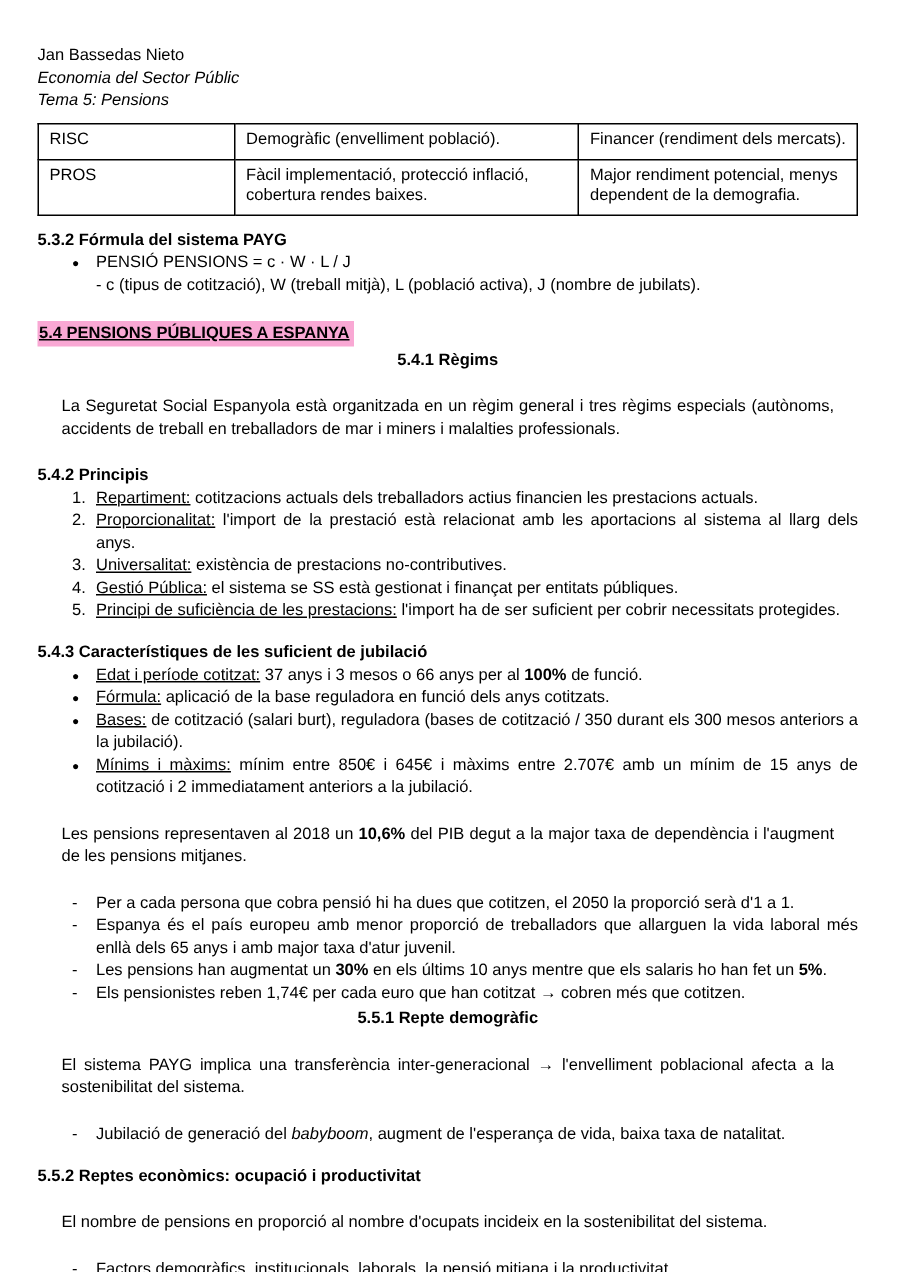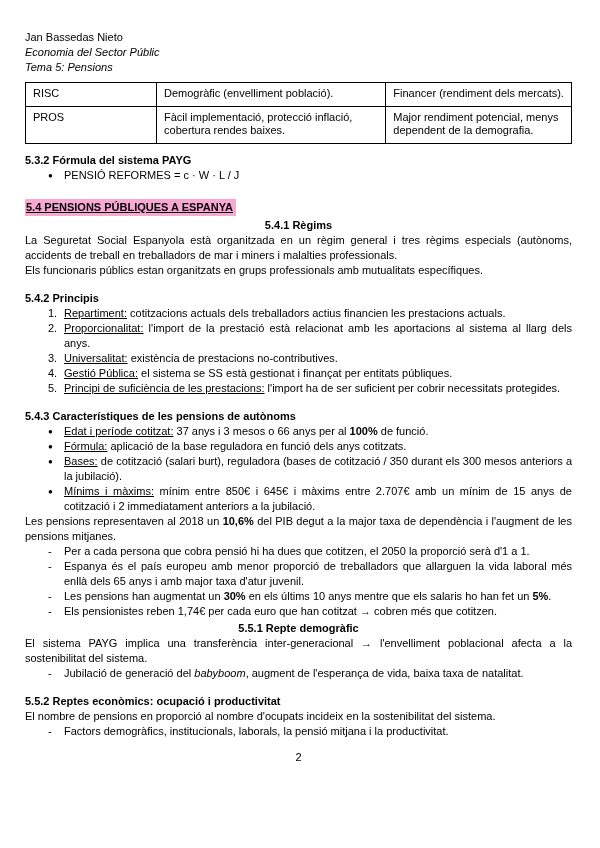--- a/index.html
+++ b/index.html
@@ -40,21 +40,21 @@
   .mt13 { margin-top: 13px; }
   .mt2  { margin-top: 2px; text-align: center; }
   .hl-wrap { margin: 16px 0 2px 0; }
   .hl {
     font-weight: bold;
     text-decoration: underline;
     padding: 1px 3px 1px 1px;
     display: inline-block;
   }
 
-  .para { margin: 0; text-align: justify; }
+  .para { margin: 16px; text-align: justify; }
 
   .li { display: flex; padding-left: 23px; }
   .li .mk { flex: 0 0 16px; }
   .li .mk.bullet { font-size: 8px; line-height: 15px; }
   .li .tx { flex: 1; text-align: justify; }
   .sub { padding-left: 39px; text-align: justify; }
 
   u  { text-decoration: underline; }
   b  { font-weight: bold; }
   i  { font-style: italic; }
@@ -83,29 +83,29 @@
       <td class="c1">PROS</td>
       <td class="c2">Fàcil implementació, protecció inflació, cobertura rendes baixes.</td>
       <td class="c3">Major rendiment potencial, menys dependent de la demografia.</td>
     </tr>
   </tbody>
     </table>
 
   <div class="h mt9">5.3.2 Fórmula del sistema PAYG</div>
   <div class="li">
     <span class="mk bullet">●</span>
-    <span class="tx">PENSIÓ REFORMES = c · W · L / J</span>
+    <span class="tx">PENSIÓ PENSIONS = c · W · L / J</span>
   </div>
+  <div class="sub">- c (tipus de cotització), W (treball mitjà), L (població activa), J (nombre de jubilats).</div>
 
   <div class="hl-wrap">
     <span class="hl" style="background-color: #f9a8d4;">5.4 PENSIONS PÚBLIQUES A ESPANYA</span>
   </div>
   <div class="h mt2">5.4.1 Règims</div>
   <p class="para">La Seguretat Social Espanyola està organitzada en un règim general i tres règims especials (autònoms, accidents de treball en treballadors de mar i miners i malalties professionals.</p>
-  <p class="para">Els funcionaris públics estan organitzats en grups professionals amb mutualitats específiques.</p>
 
   <div class="h mt13">5.4.2 Principis</div>
   <div class="li">
     <span class="mk">1.</span>
     <span class="tx"><u>Repartiment:</u><span> cotitzacions actuals dels treballadors actius financien les prestacions actuals.</span></span>
   </div>
   <div class="li">
     <span class="mk">2.</span>
     <span class="tx"><u>Proporcionalitat:</u><span> l'import de la prestació està relacionat amb les aportacions al sistema al llarg dels anys.</span></span>
   </div>
@@ -115,21 +115,21 @@
   </div>
   <div class="li">
     <span class="mk">4.</span>
     <span class="tx"><u>Gestió Pública:</u><span> el sistema se SS està gestionat i finançat per entitats públiques.</span></span>
   </div>
   <div class="li">
     <span class="mk">5.</span>
     <span class="tx"><u>Principi de suficiència de les prestacions:</u><span> l'import ha de ser suficient per cobrir necessitats protegides.</span></span>
   </div>
 
-  <div class="h mt13">5.4.3 Característiques de les pensions de autònoms</div>
+  <div class="h mt13">5.4.3 Característiques de les suficient de jubilació</div>
   <div class="li">
     <span class="mk bullet">●</span>
     <span class="tx"><u>Edat i període cotitzat:</u><span> 37 anys i 3 mesos o 66 anys per al </span><b>100%</b><span> de funció.</span></span>
   </div>
   <div class="li">
     <span class="mk bullet">●</span>
     <span class="tx"><u>Fórmula:</u><span> aplicació de la base reguladora en funció dels anys cotitzats.</span></span>
   </div>
   <div class="li">
     <span class="mk bullet">●</span>

